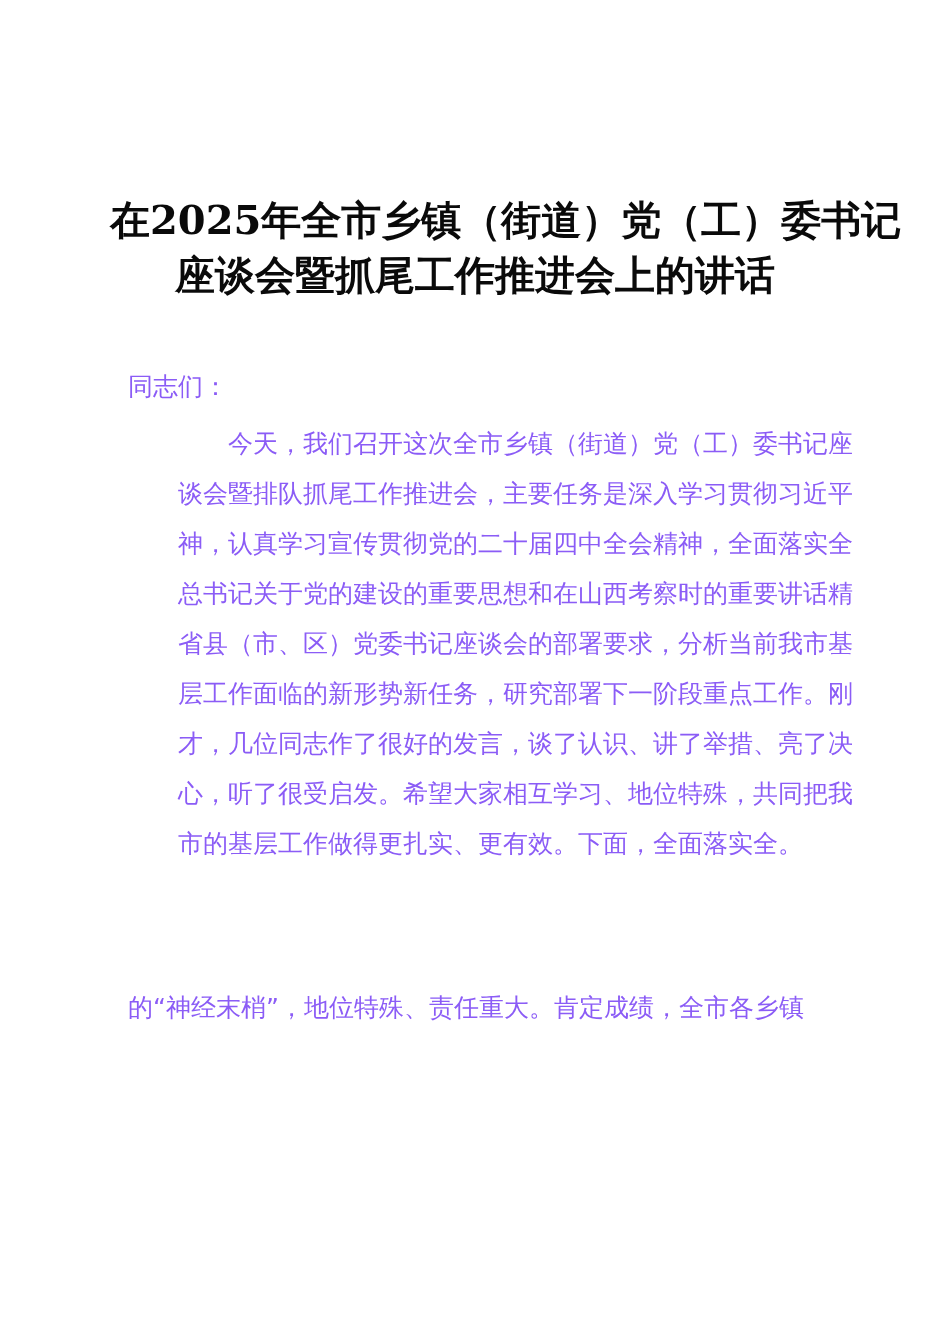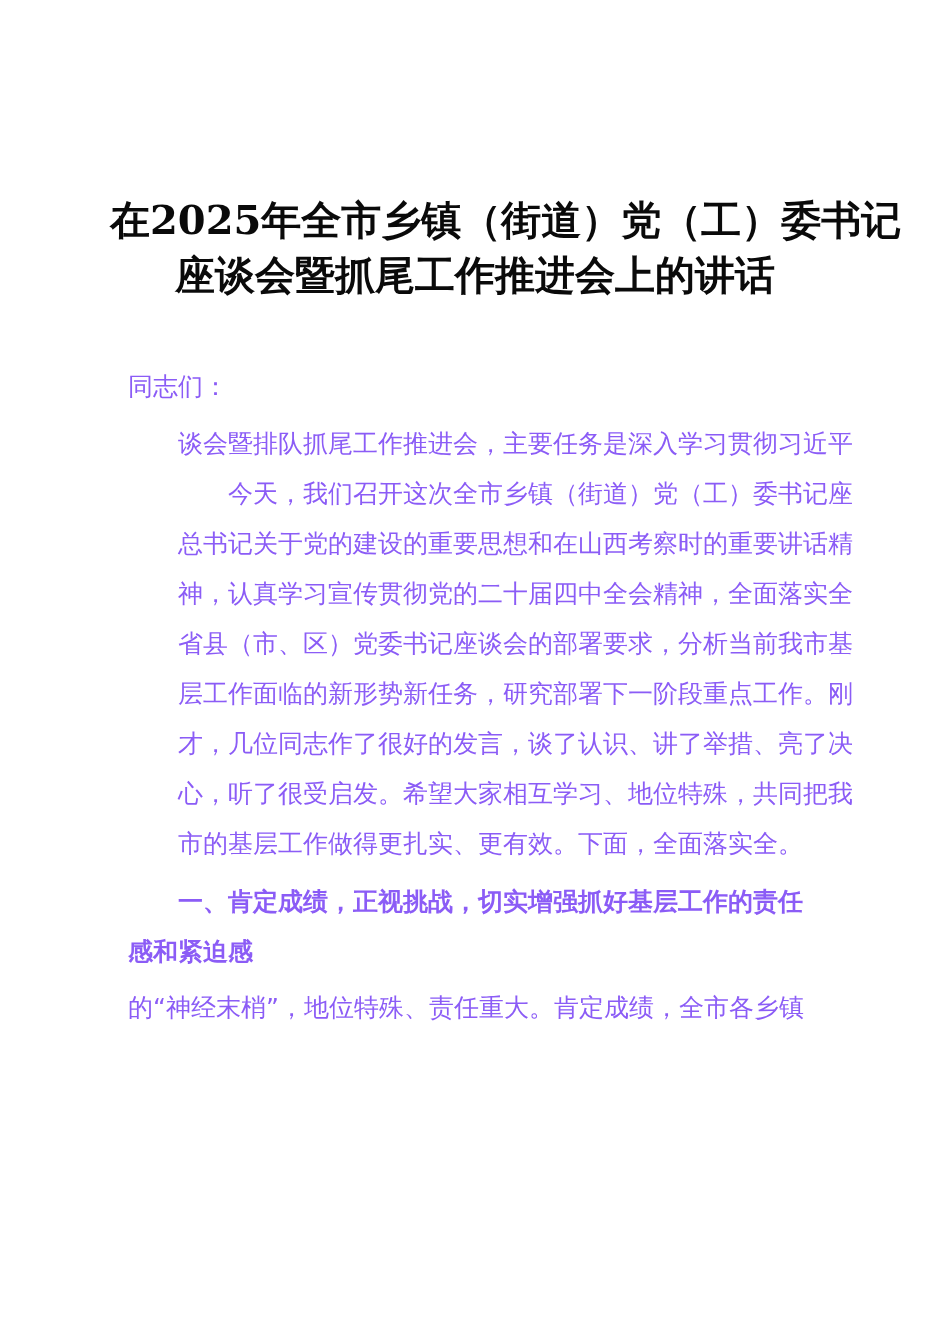--- a/index.html
+++ b/index.html
@@ -59,33 +59,29 @@
 <div class="page">
 
   <h1 class="title">
     <span>在2025年全市乡镇（街道）党（工）委书记</span>
     <span>座谈会暨抓尾工作推进会上的讲话</span>
   </h1>
 
   <p class="body-text salutation">同志们：</p>
 
   <div class="body-text para1">
+    <span class="line indent">今天，我们召开这次全市乡镇（街道）党（工）委书记座</span>
     <span class="line">谈会暨排队抓尾工作推进会，主要任务是深入学习贯彻习近平</span>
-    <span class="line indent">今天，我们召开这次全市乡镇（街道）党（工）委书记座</span>
+    <span class="line">神，认真学习宣传贯彻党的二十届四中全会精神，全面落实全</span>
     <span class="line">总书记关于党的建设的重要思想和在山西考察时的重要讲话精</span>
-    <span class="line">神，认真学习宣传贯彻党的二十届四中全会精神，全面落实全</span>
     <span class="line">省县（市、区）党委书记座谈会的部署要求，分析当前我市基</span>
     <span class="line">层工作面临的新形势新任务，研究部署下一阶段重点工作。刚</span>
     <span class="line">才，几位同志作了很好的发言，谈了认识、讲了举措、亮了决</span>
     <span class="line">心，听了很受启发。希望大家相互学习、地位特殊，共同把我</span>
     <span class="line">市的基层工作做得更扎实、更有效。下面，全面落实全。</span>
   </div>
 
-  <div class="body-text heading1" style="text-indent:0;">
-    <span class="line indent">一、肯定成绩，正视挑战，切实增强抓好基层工作的责任</span>
-    <span class="line">感和紧迫感</span>
-  </div>
 
   <div class="body-text para2" style="text-indent:0;">
     <span class="line">的“神经末梢”，地位特殊、责任重大。肯定成绩，全市各乡镇</span>
   </div>
 
 </div>
 
 </body></html>

